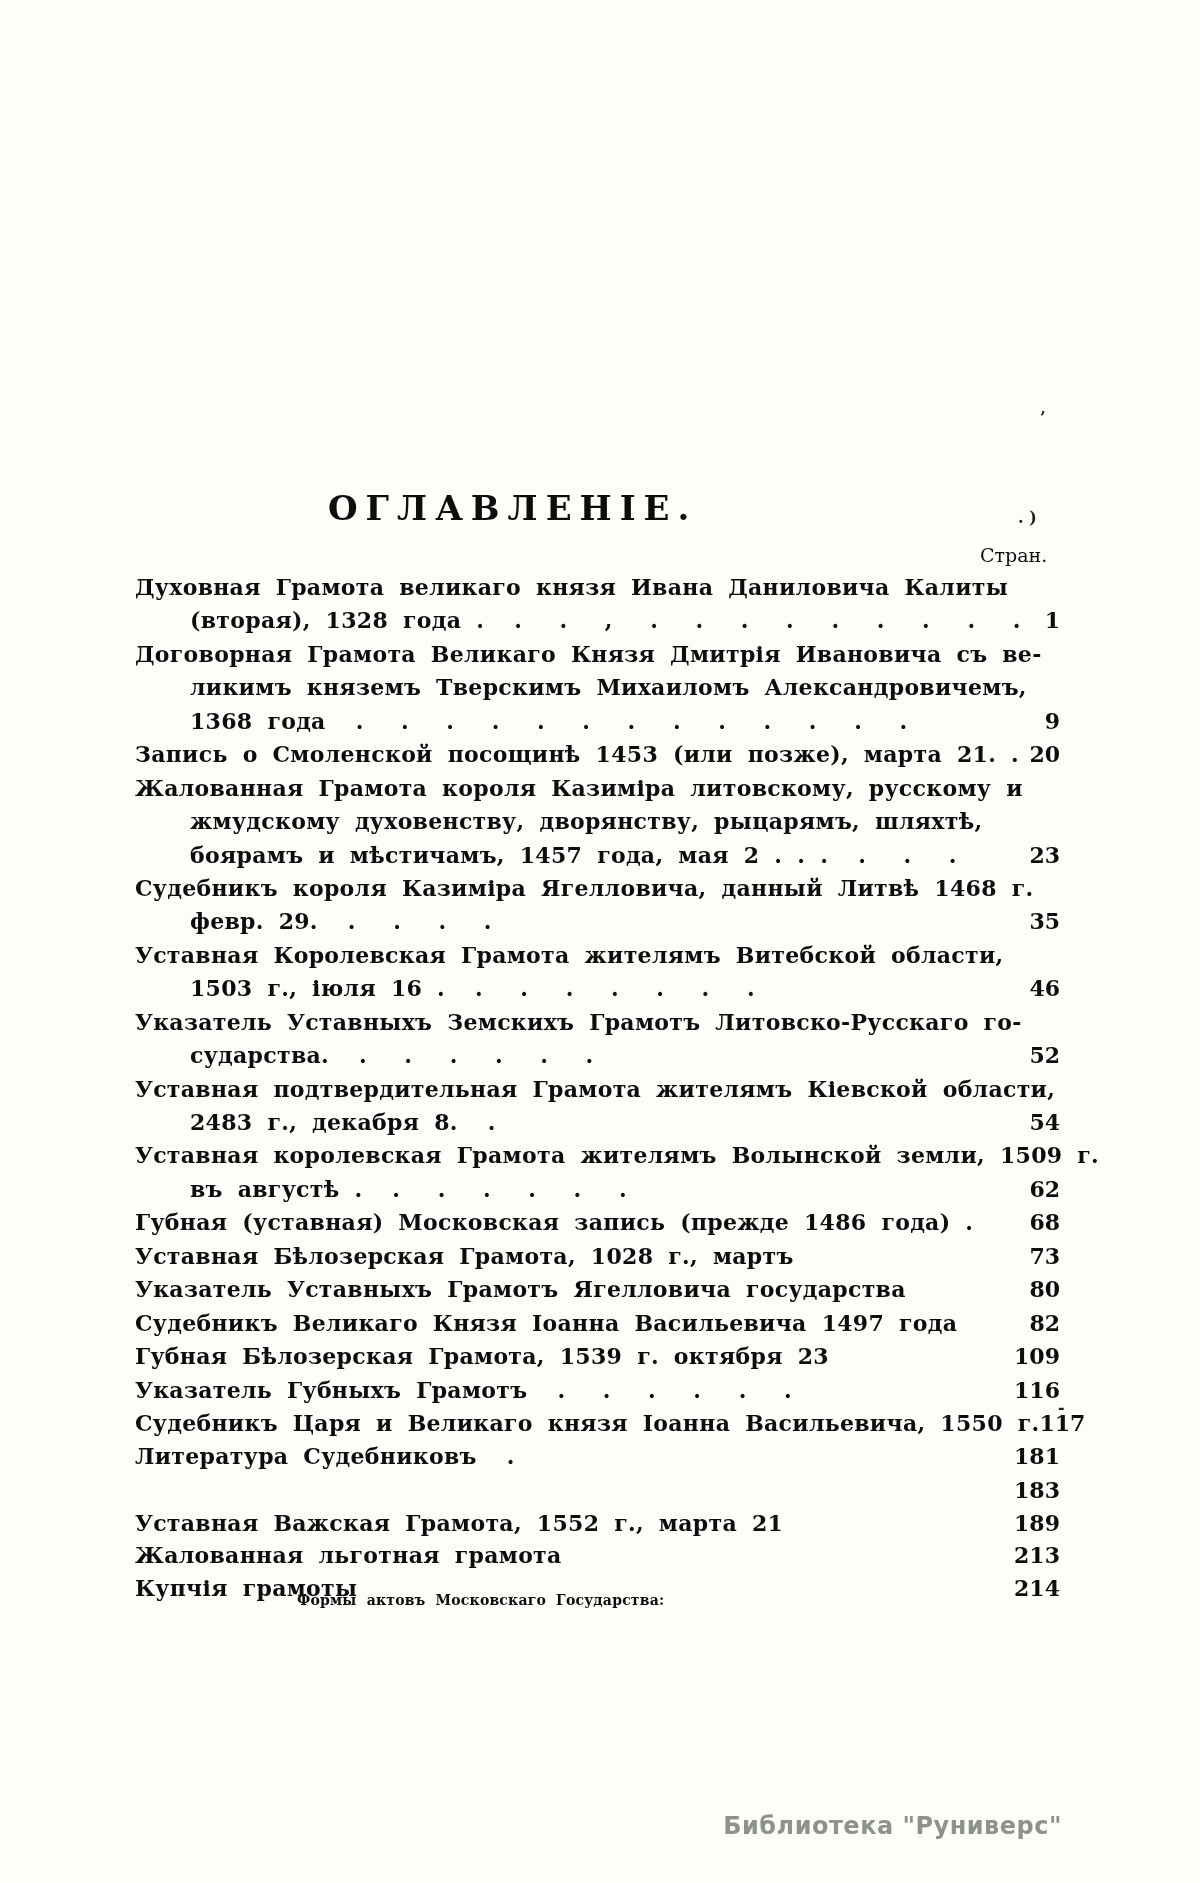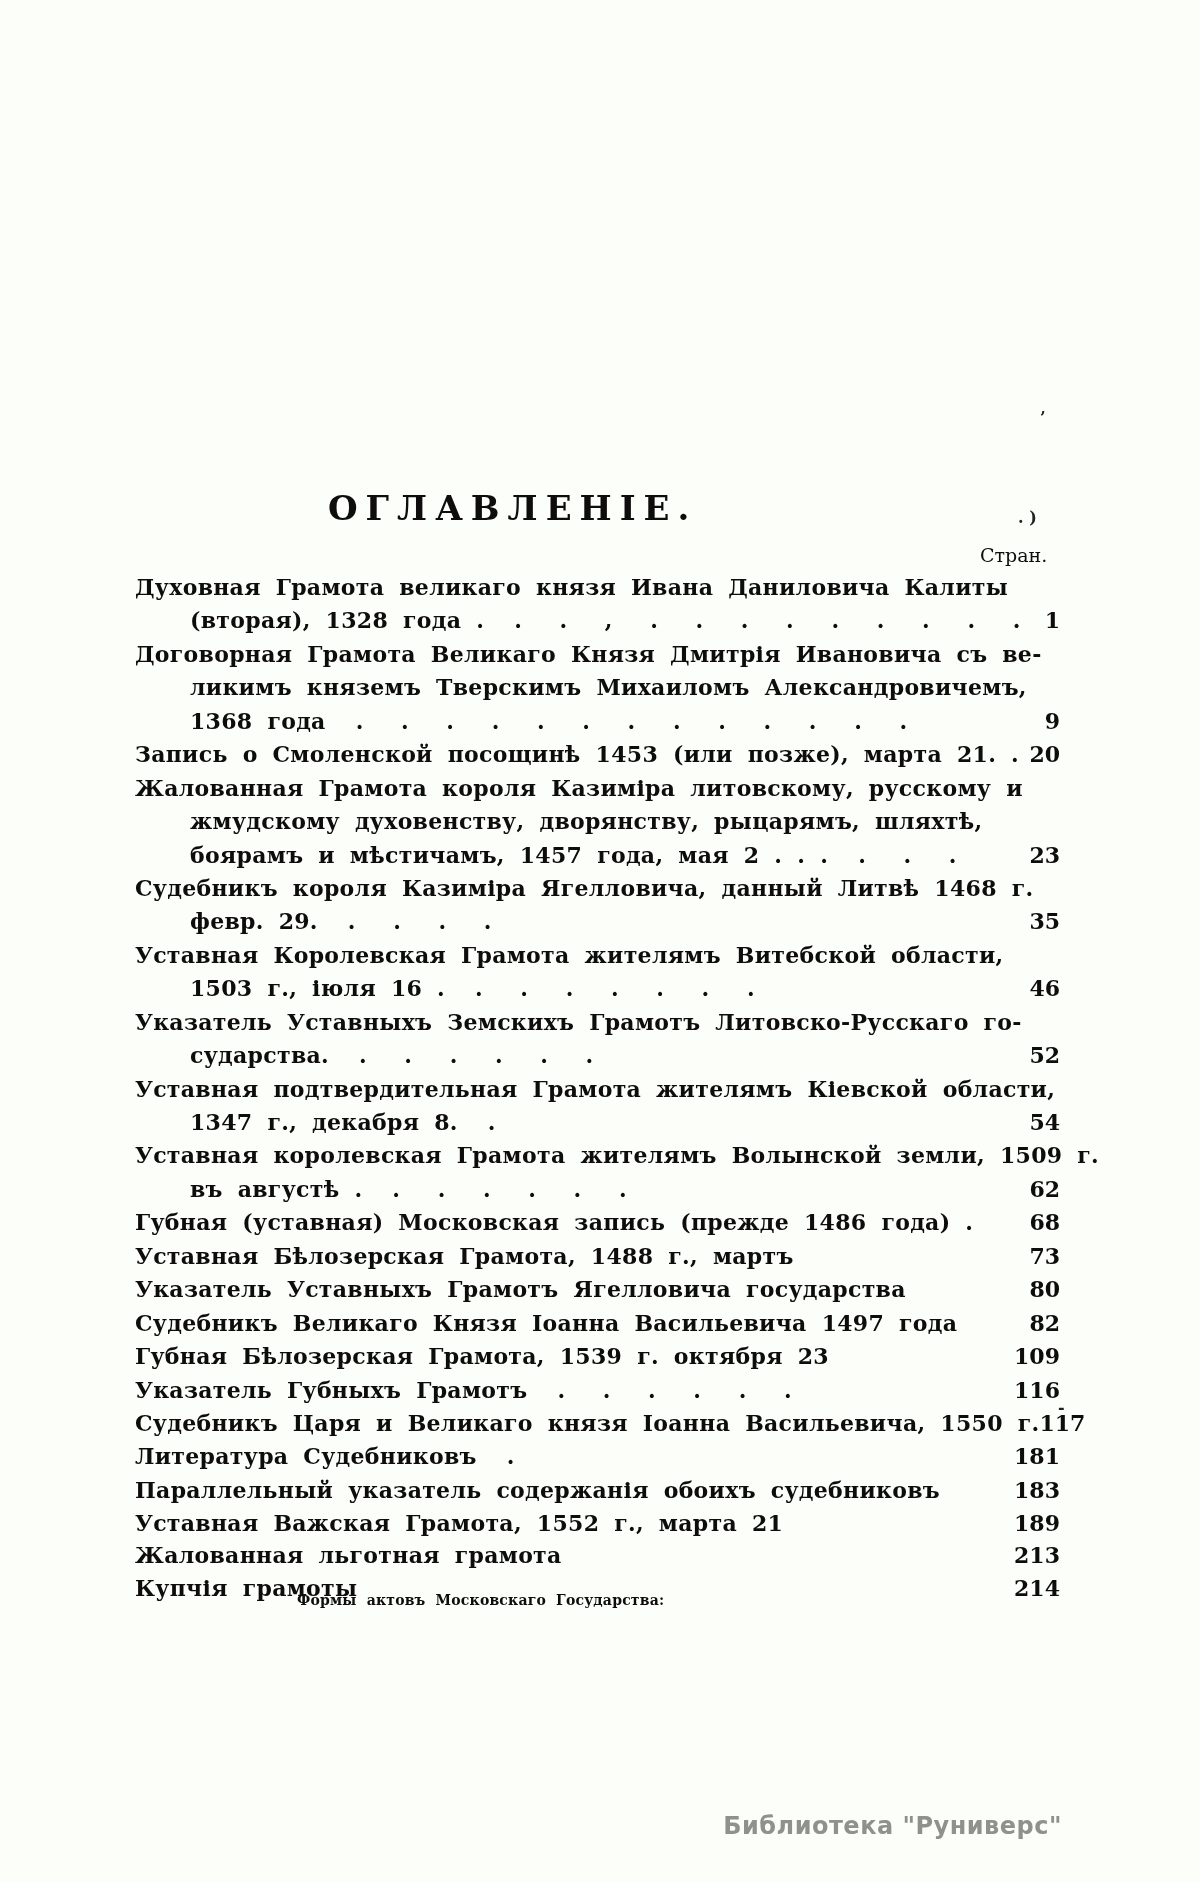--- a/index.html
+++ b/index.html
@@ -188,21 +188,21 @@
     <span class="dots">. . . . . .</span>
     <span class="page-num">52</span>
   </div>
 
   <div class="row">
     <span class="txt">Уставная подтвердительная Грамота жителямъ Кіевской области,</span>
 
   </div>
 
   <div class="row indent">
-    <span class="txt">1347 г., декабря 8.</span>
+    <span class="txt">2483 г., декабря 8.</span>
     <span class="dots">.</span>
     <span class="page-num">54</span>
   </div>
 
   <div class="row">
     <span class="txt">Уставная королевская Грамота жителямъ Волынской земли, 1509 г.</span>
 
   </div>
 
   <div class="row indent">
@@ -211,21 +211,21 @@
     <span class="page-num">62</span>
   </div>
 
   <div class="row">
     <span class="txt">Губная (уставная) Московская запись (прежде 1486 года) .</span>
 
     <span class="page-num">68</span>
   </div>
 
   <div class="row">
-    <span class="txt">Уставная Бѣлозерская Грамота, 1488 г., мартъ</span>
+    <span class="txt">Уставная Бѣлозерская Грамота, 1028 г., мартъ</span>
 
     <span class="page-num">73</span>
   </div>
 
   <div class="row">
     <span class="txt">Указатель Уставныхъ Грамотъ Ягелловича государства</span>
 
     <span class="page-num">80</span>
   </div>
 
@@ -253,21 +253,20 @@
     <span class="page-num">117</span>
   </div>
 
   <div class="row">
     <span class="txt">Литература Судебниковъ</span>
     <span class="dots">.</span>
     <span class="page-num">181</span>
   </div>
 
   <div class="row">
-    <span class="txt">Параллельный указатель содержанія обоихъ судебниковъ</span>
 
     <span class="page-num">183</span>
   </div>
 
   <div class="row">
     <span class="txt">Уставная Важская Грамота, 1552 г., марта 21</span>
 
     <span class="page-num">189</span>
   </div>
 </div>

